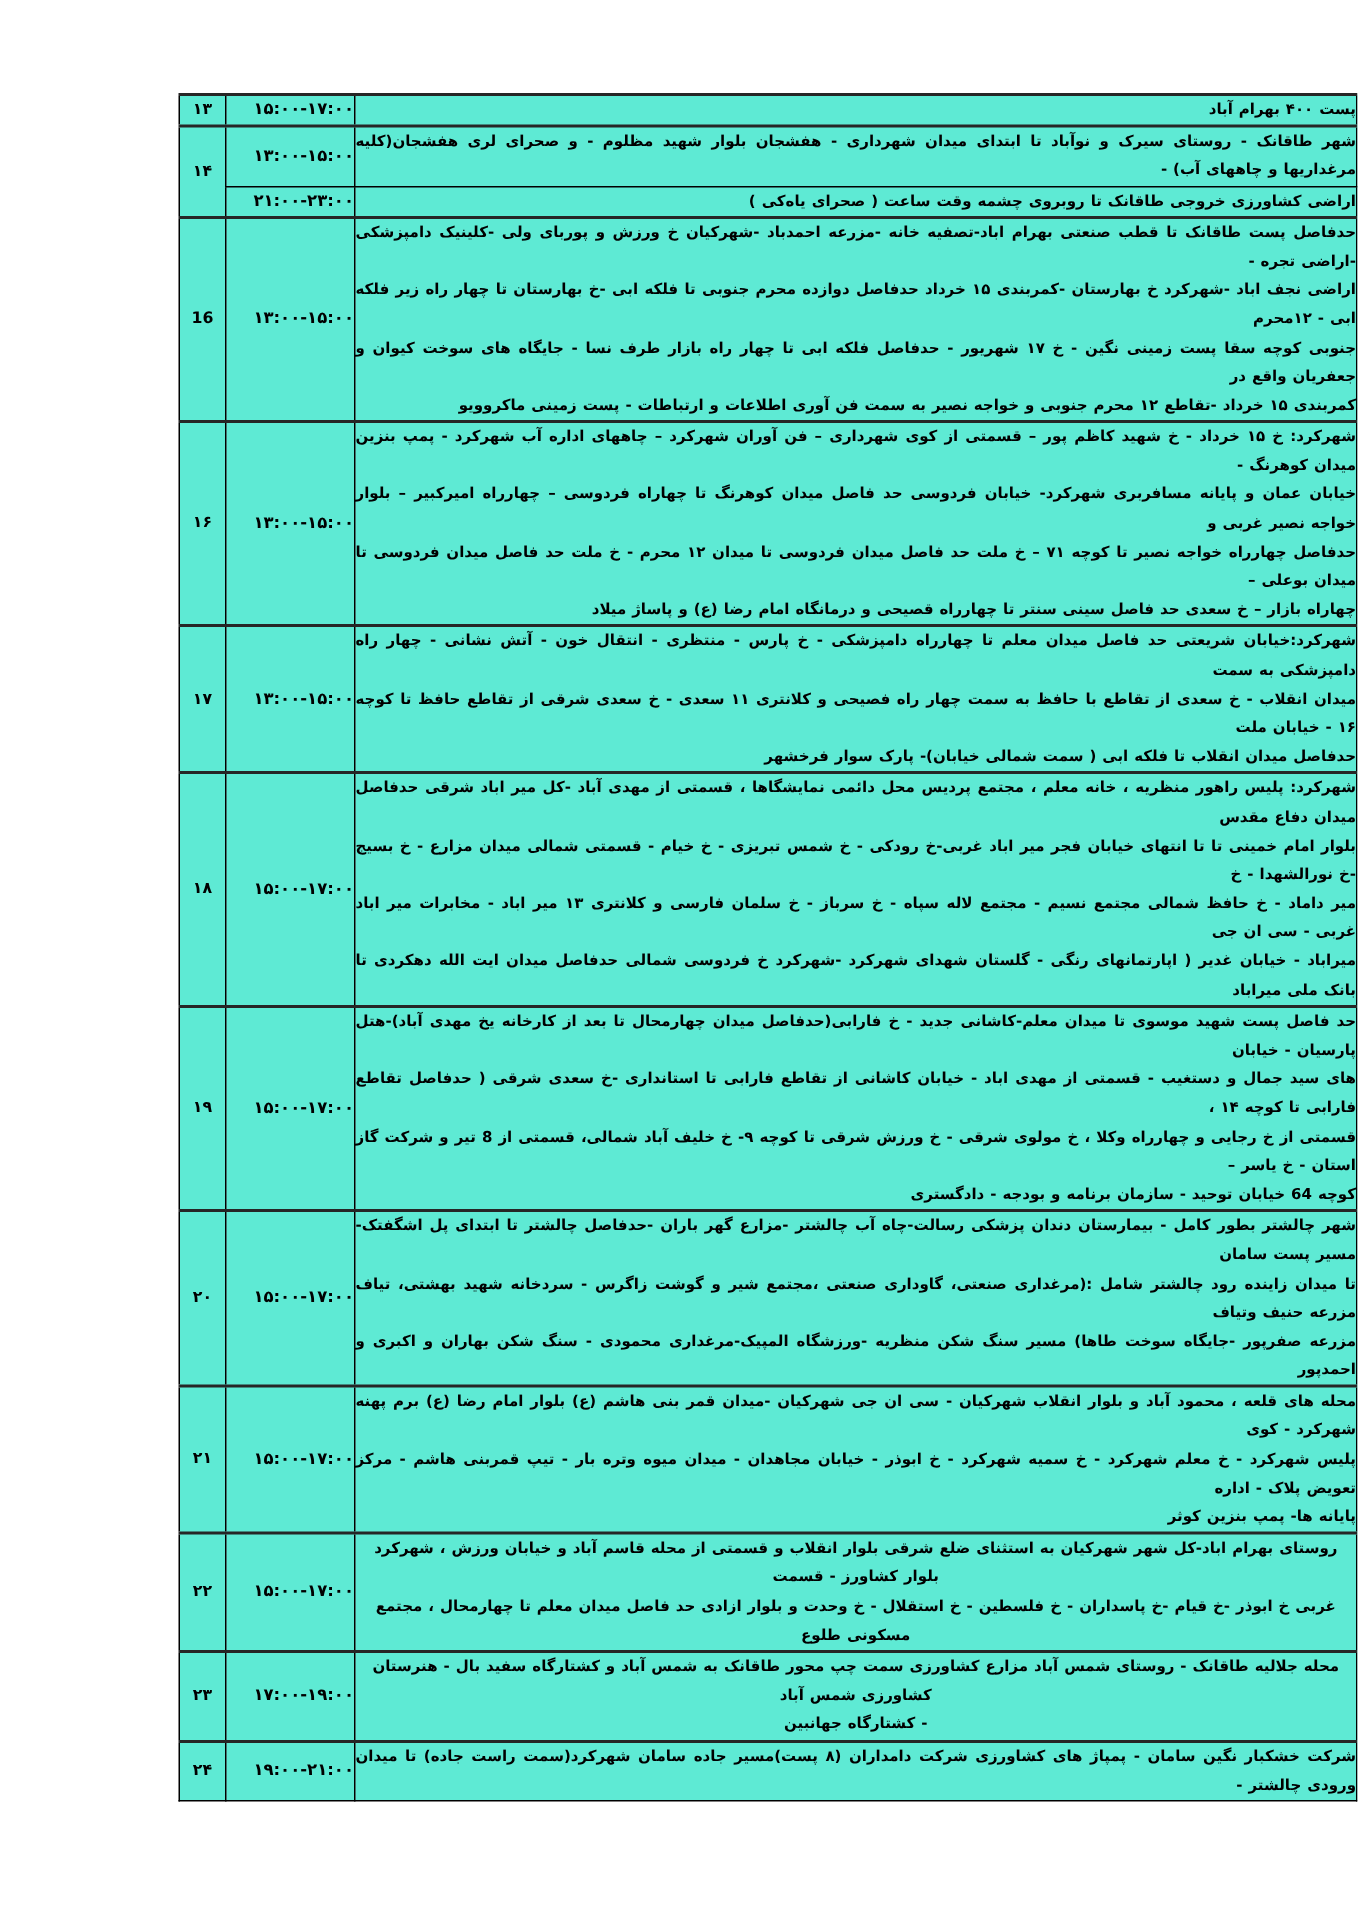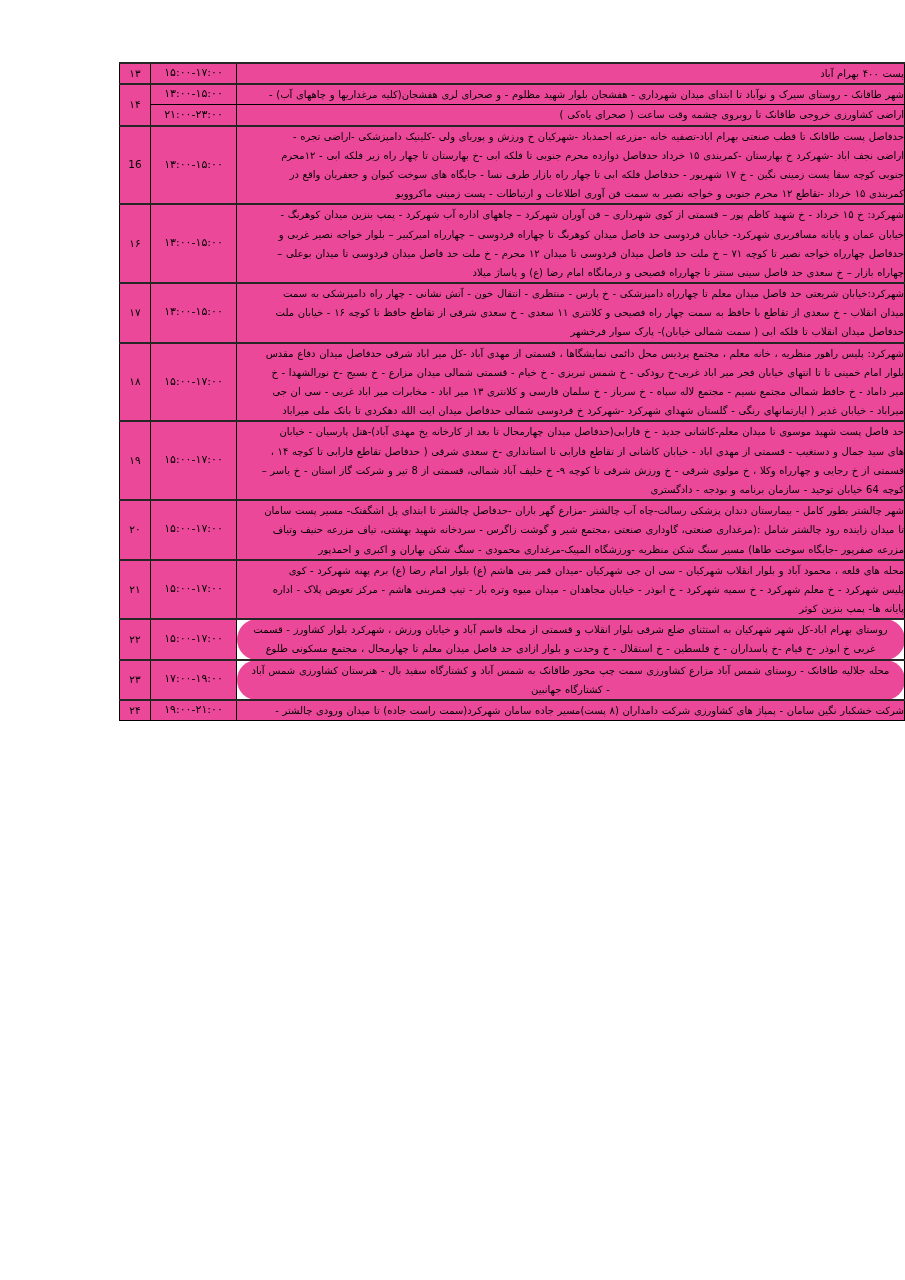--- a/index.html
+++ b/index.html
@@ -44,55 +44,54 @@
 
   
   col.c-radif   { width: 31px; }
   col.c-saat    { width: 86px; }
   col.c-adres   { width: 668px; }
 
   table.outage td, table.outage th {
     border: 1px solid #000000;
     padding: 0;
     vertical-align: middle;
-    font-weight: normal;
-    background: #ec4899;
+    font-weight: bold;
+    background: #5eead4;
   }
 
   
   .thick-top { border-top: 2px solid #262626 !important; }
 
   td.radif {
     text-align: center;
     font-size: 10.5px;
     line-height: 1.3;
     letter-spacing: 0;
     padding: 2px 1px;
   }
 
   td.saat {
-    text-align: center;
     font-size: 11px;
     line-height: 1.35;
     white-space: nowrap;
     padding: 3px 2px;
     font-variant-numeric: tabular-nums;
   }
 
   td.adres {
     text-align: justify;
     text-align-last: right;
     font-size: 10px;
     line-height: 1.92;
     padding: 5px 7px 5px 7px;
     word-spacing: 0.5px;
   }
   td.adres.center-line {
+    text-align: center;
     text-align-last: center;
-    border-radius: 26px;
   }
 </style>
 </head>
 <body>
 
 <div class="page">
   <div class="sheet">
     <table class="outage">
       <colgroup>
         <col class="c-adres">

